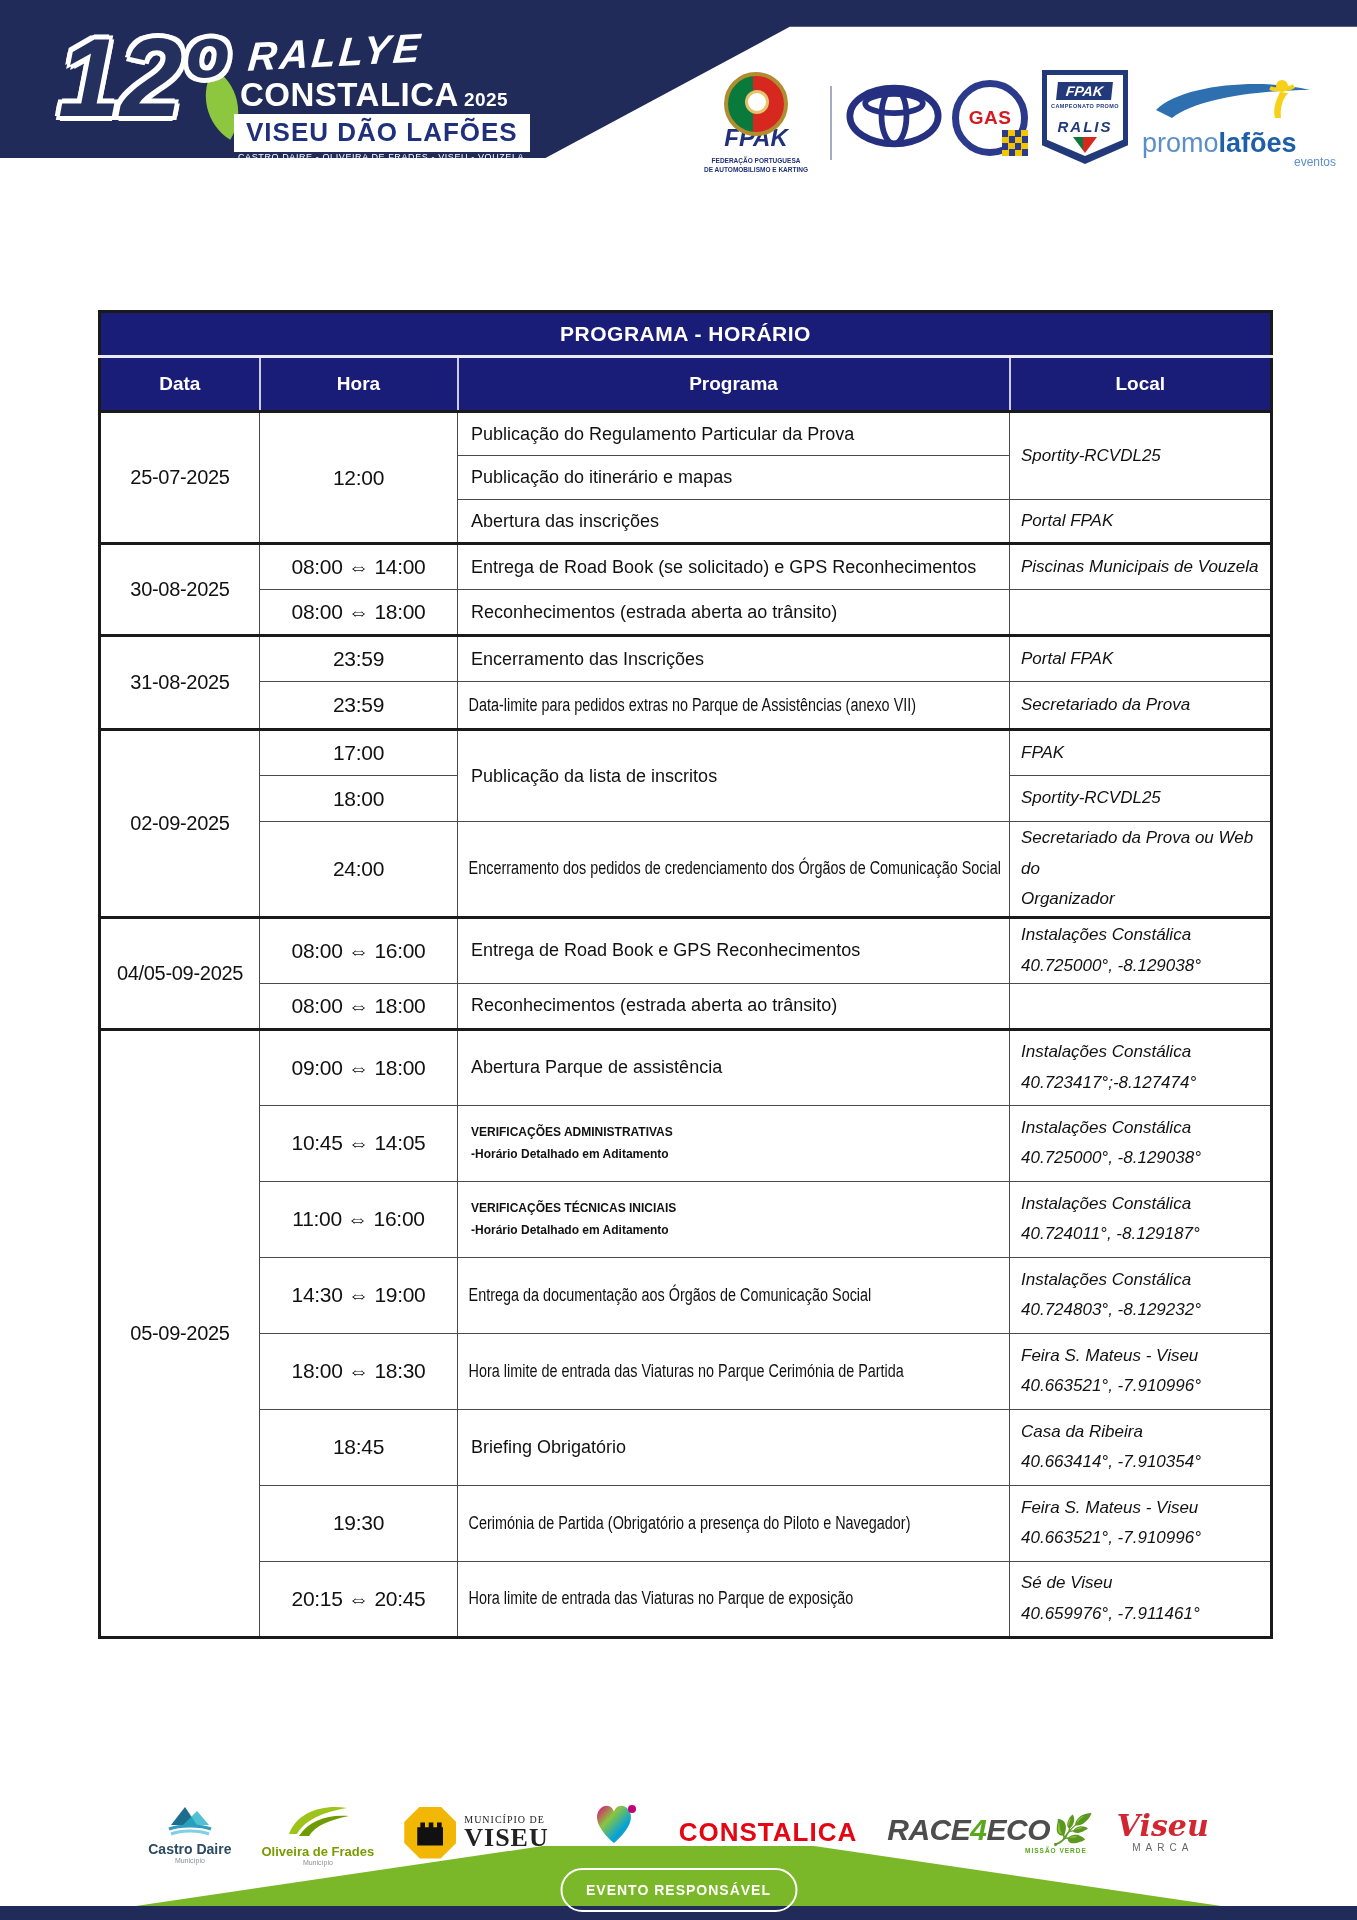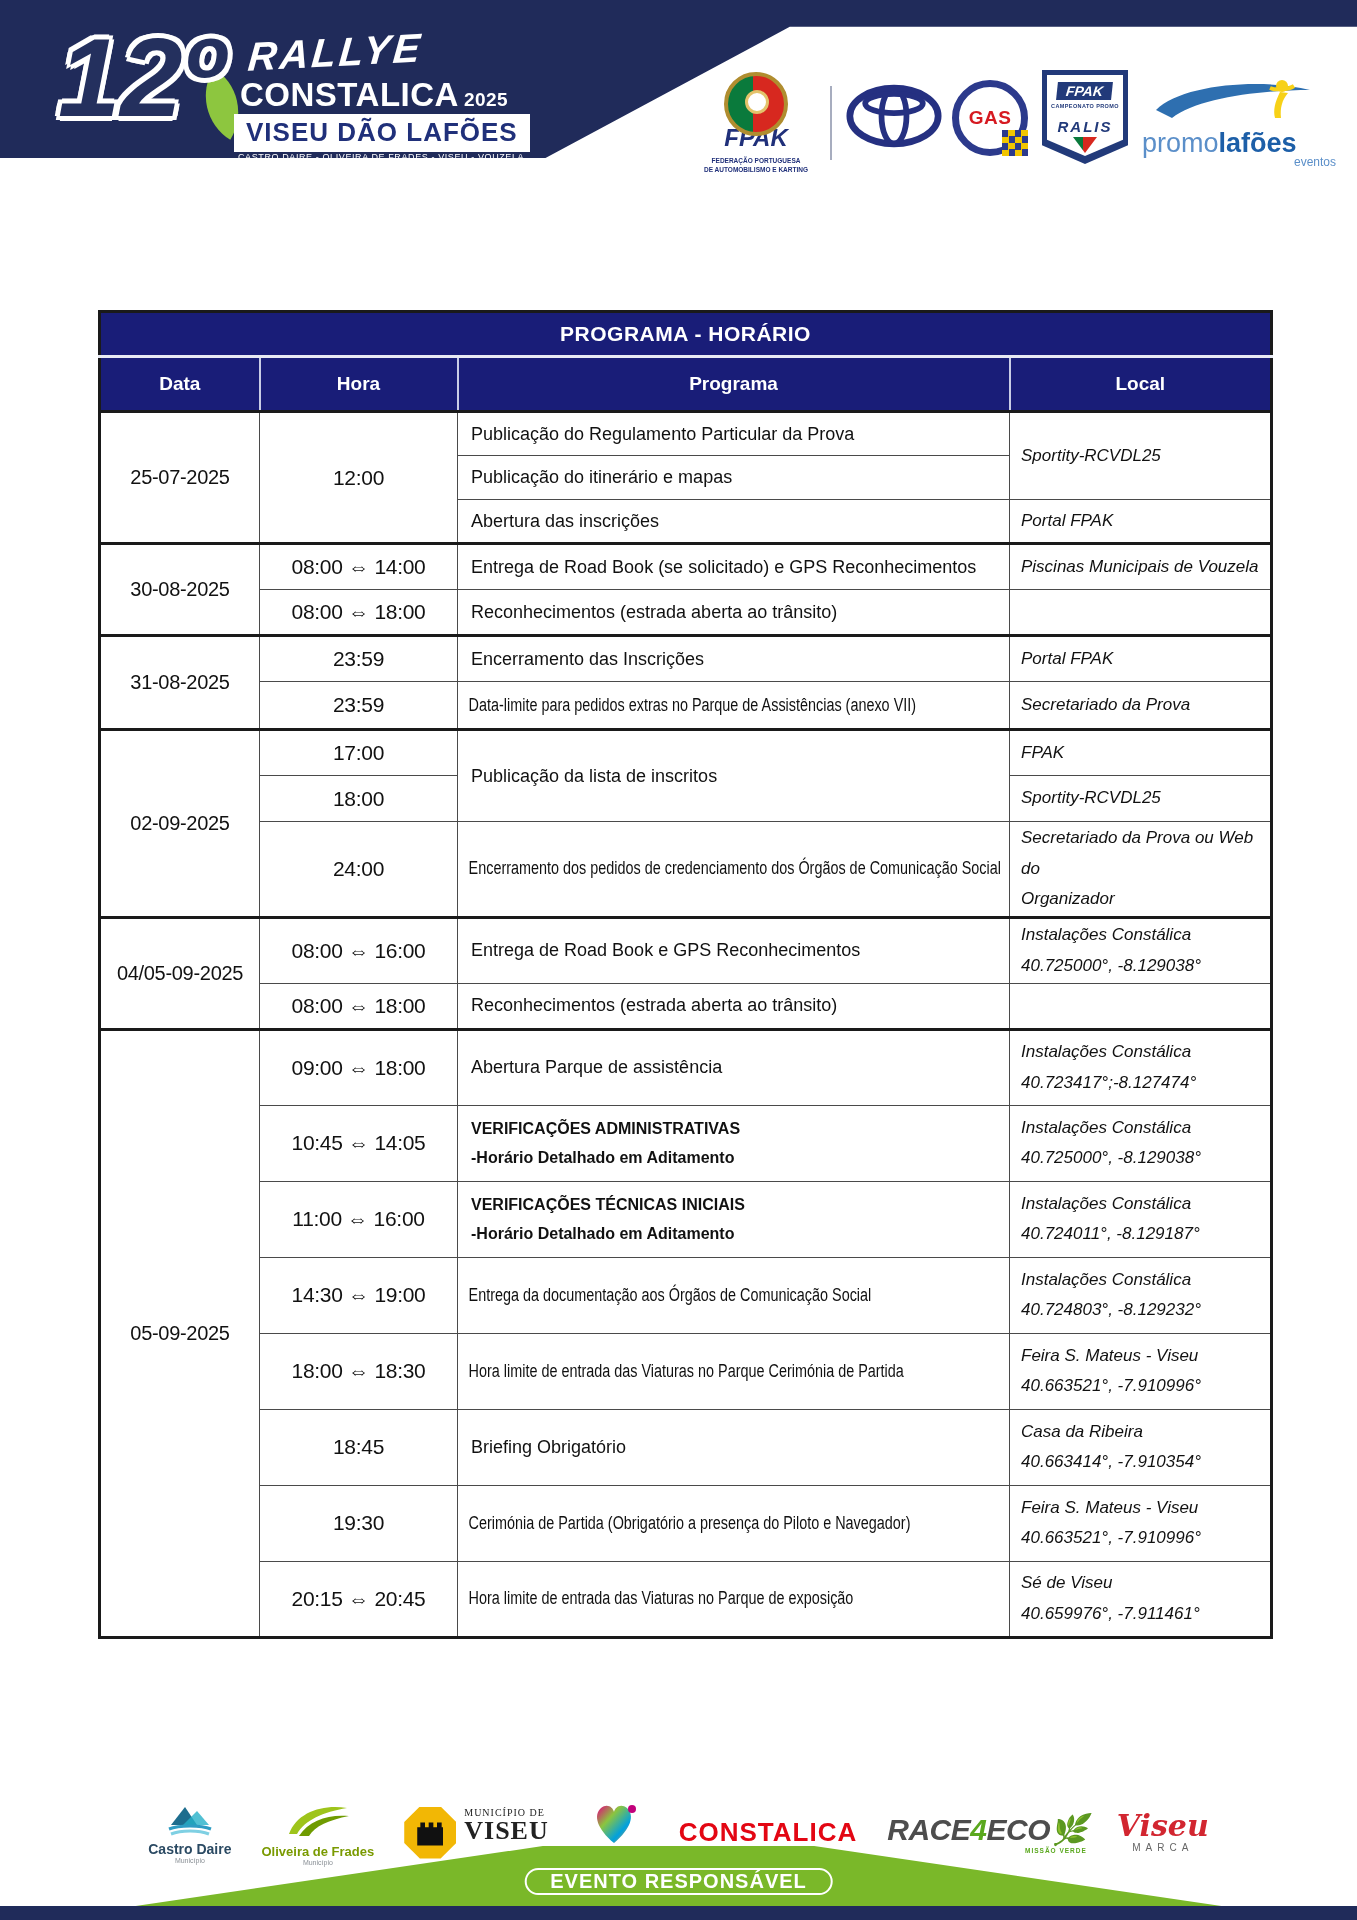--- a/index.html
+++ b/index.html
@@ -72,52 +72,52 @@
   thead{border-bottom:3px solid #1a1a1a;}
   tbody td{border:1.5px solid #4a4a4a;vertical-align:middle;background:#fff;}
   tbody tr.group td{border-top:3px solid #1a1a1a;}
   .c-data{font-size:20px;text-align:center;letter-spacing:-.3px;}
   .c-hora{font-size:21px;text-align:center;letter-spacing:-.3px;}
   .c-prog{font-size:18px;text-align:left;}
   .c-prog .cw{padding:0 12px;}
   .c-local{font-size:17px;font-style:italic;text-align:left;}
   .c-local .cw{padding:0 10px;line-height:1.8;}
   .cond .cw{white-space:nowrap;transform:scaleX(.8);transform-origin:0 50%;}
-  .bold .cw{font-weight:700;line-height:1.85;font-size:16px;}
+  .bold .cw{font-weight:700;line-height:1.85;font-size:12px;}
 
   
   .partners{position:absolute;left:0;top:1775px;width:1357px;height:115px;display:flex;
             align-items:center;justify-content:center;gap:30px;}
   .pt{text-align:center;}
   .pt-name{font-size:14px;color:#2b4a63;font-weight:700;}
   .pt-sub{font-size:7px;color:#8a9096;}
   .oliv-name{color:#7a9a01;font-size:13px;font-weight:700;}
-  .viseu-mun{display:flex;gap:8px;}
+  .viseu-mun{display:flex;align-items:center;gap:8px;}
   .viseu-oct{width:52px;height:52px;background:#f2b705;
              clip-path:polygon(30% 0,70% 0,100% 30%,100% 70%,70% 100%,30% 100%,0 70%,0 30%);
              display:flex;align-items:center;justify-content:center;}
   .viseu-castle{width:26px;height:26px;background:#111;
              clip-path:polygon(0 30%,12% 30%,12% 12%,30% 12%,30% 30%,44% 30%,44% 12%,62% 12%,62% 30%,76% 30%,76% 12%,94% 12%,94% 30%,100% 30%,100% 100%,0 100%);}
   .viseu-txt{text-align:left;font-family:"Liberation Serif",serif;color:#222;}
   .viseu-top{font-size:10px;letter-spacing:1px;}
   .viseu-big{font-size:26px;font-weight:700;letter-spacing:1px;line-height:1;}
   .vouzela-name{font-size:12px;color:#8a9096;letter-spacing:2px;margin-top:2px;}
   .constalica{font-size:26px;font-weight:900;color:#e30613;letter-spacing:1px;}
   .race{font-size:30px;font-weight:900;font-style:italic;color:#4d4d4d;letter-spacing:-.5px;}
   .race .four{color:#5aa81e;}
   .race-sub{font-size:6.5px;color:#5aa81e;font-weight:700;text-align:right;letter-spacing:1px;}
   .vmarca{font-family:"DejaVu Serif",serif;font-style:italic;font-weight:700;font-size:30px;color:#d22630;line-height:.9;}
   .vmarca-sub{font-size:10px;letter-spacing:5px;color:#666;margin-top:3px;}
 
   
   .green-hill{position:absolute;left:0;top:1846px;width:1357px;height:64px;background:#7ab829;
               clip-path:polygon(8% 100%,40% 0,60% 0,92% 100%);}
   .event-pill{position:absolute;left:50%;top:1868px;transform:translateX(-50%);
-              border:2.5px solid #fff;border-radius:22px;padding:0 24px;color:#fff;
-              font-size:20px;font-weight:700;letter-spacing:1px;background:transparent;z-index:2;}
+              border:2.5px solid #fff;border-radius:22px;padding:12px 24px;color:#fff;
+              font-size:14px;font-weight:700;letter-spacing:1px;background:transparent;z-index:2;}
   .bottom-bar{position:absolute;left:0;top:1906px;width:1357px;height:14px;background:#202b5a;}
 </style>
 </head>
 <body>
 
 <div class="page">
 
   <div class="hdr">
     <div class="hdr-bg"></div>
 

